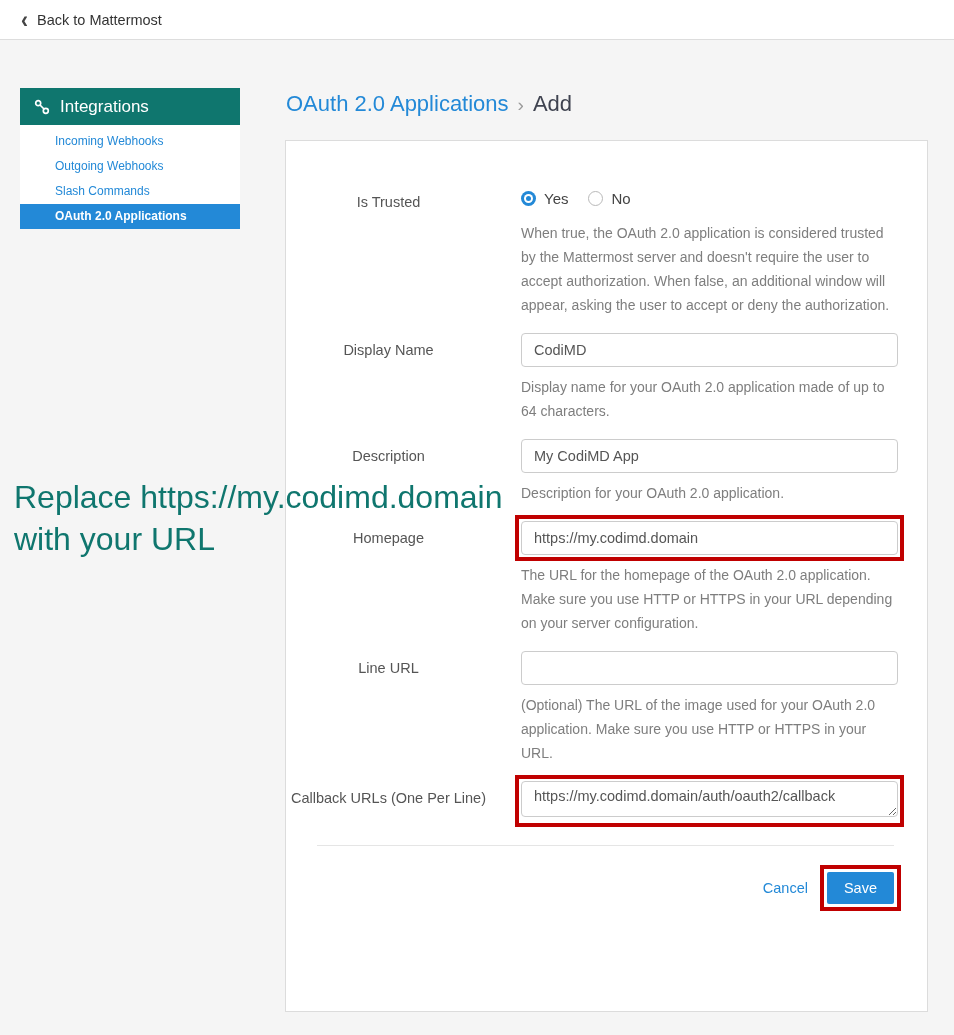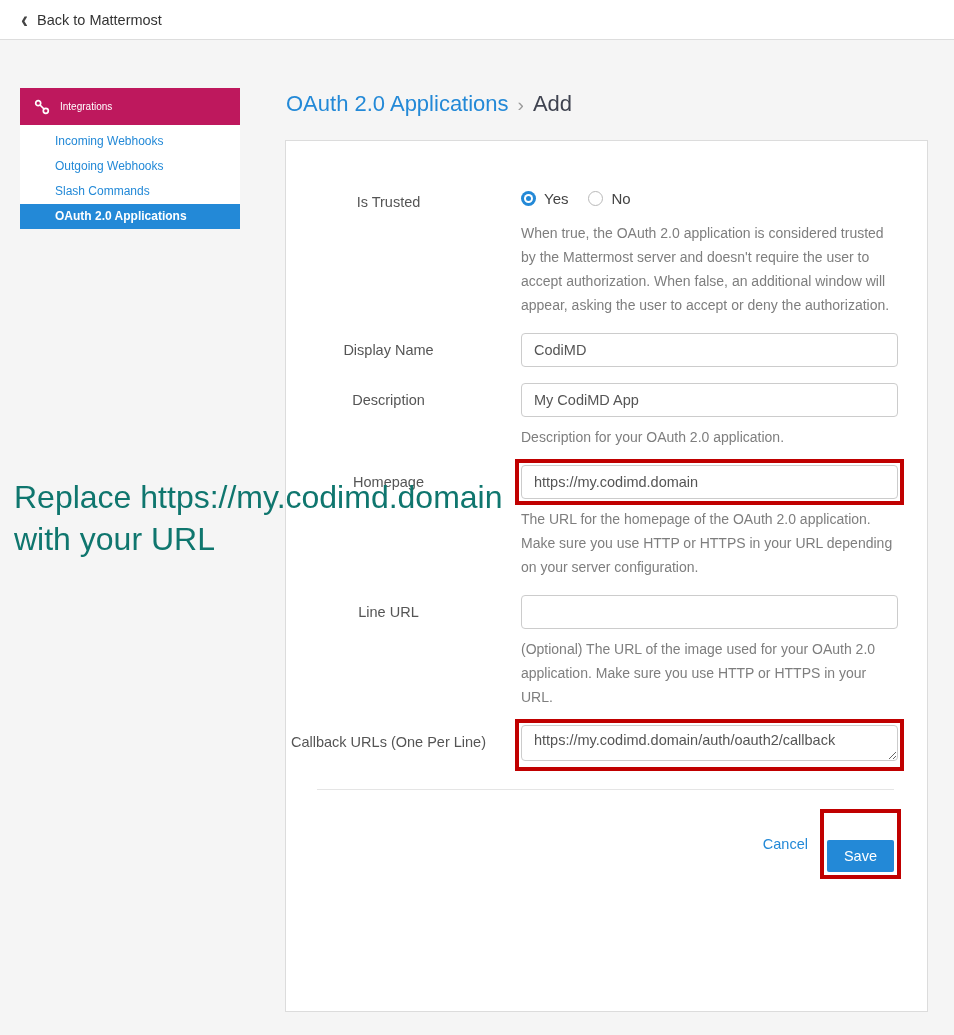--- a/index.html
+++ b/index.html
@@ -18,23 +18,23 @@
     position: absolute; left: 0; top: 0; width: 954px; height: 40px;
     background: #fff; border-bottom: 1px solid #ddd;
     display: flex; align-items: center; padding-left: 21px;
   }
   .back-link { display: flex; align-items: center; gap: 9px; color: #333; font-size: 14.5px; }
   .back-chevron { font-size: 21px; line-height: 14px; color: #444; font-weight: bold; transform: scaleY(1.15); }
 
   
   .sidebar { position: absolute; left: 20px; top: 88px; width: 220px; }
   .sidebar-header {
-    background: #be185d; color: #fff; height: 37px;
+    background: #0f766e; color: #fff; height: 37px;
     display: flex; align-items: center; gap: 10px;
-    padding-left: 14px; font-size: 10px;
+    padding-left: 14px; font-size: 17px;
   }
   .sidebar-list { background: #fff; padding-top: 4px; }
   .sidebar-item {
     display: block; font-size: 12px; color: #2389d7;
     padding: 5px 8px 6px 35px;
   }
   .sidebar-item.active {
     background: #2389d7; color: #fff; font-weight: bold;
   }
 
@@ -83,21 +83,20 @@
   .divider { border: none; border-top: 1px solid #e5e5e5; margin: 24px 33px 0 31px; }
   .panel-footer {
     display: flex; justify-content: flex-end; align-items: center; gap: 19px;
     padding-right: 33px; margin-top: 26px;
   }
   .cancel-link { color: #2389d7; font-size: 14.5px; }
   .save-button {
     background: #2389d7; color: #fff; border: none; border-radius: 2px;
     font-size: 14.5px; padding: 8px 17px; cursor: pointer;
     font-family: "Liberation Sans", "DejaVu Sans", sans-serif;
-    margin-top: 24px;
   }
 
   
   .annotation-note {
     position: absolute; left: 14px; top: 476px; width: 520px;
     color: #0f766e; font-size: 32px; line-height: 42px; z-index: 5;
   }
 </style>
 </head>
 <body>
@@ -155,20 +154,21 @@
       </div>
     </div>
     <div class="help-text">When true, the OAuth 2.0 application is considered trusted by the Mattermost server and doesn't require the user to accept authorization. When false, an additional window will appear, asking the user to accept or deny the authorization.</div>
   </div>
 
   <div class="form-row">
     <label class="form-label">Display Name</label>
     <div class="form-control-cell">
       <input class="text-input" type="text" value="CodiMD" style="">
     </div>
+    <div class="help-text">Display name for your OAuth 2.0 application made of up to 64 characters.</div>
   </div>
 
   <div class="form-row">
     <label class="form-label">Description</label>
     <div class="form-control-cell">
       <input class="text-input" type="text" value="My CodiMD App" style="">
     </div>
     <div class="help-text">Description for your OAuth 2.0 application.</div>
   </div>
 

